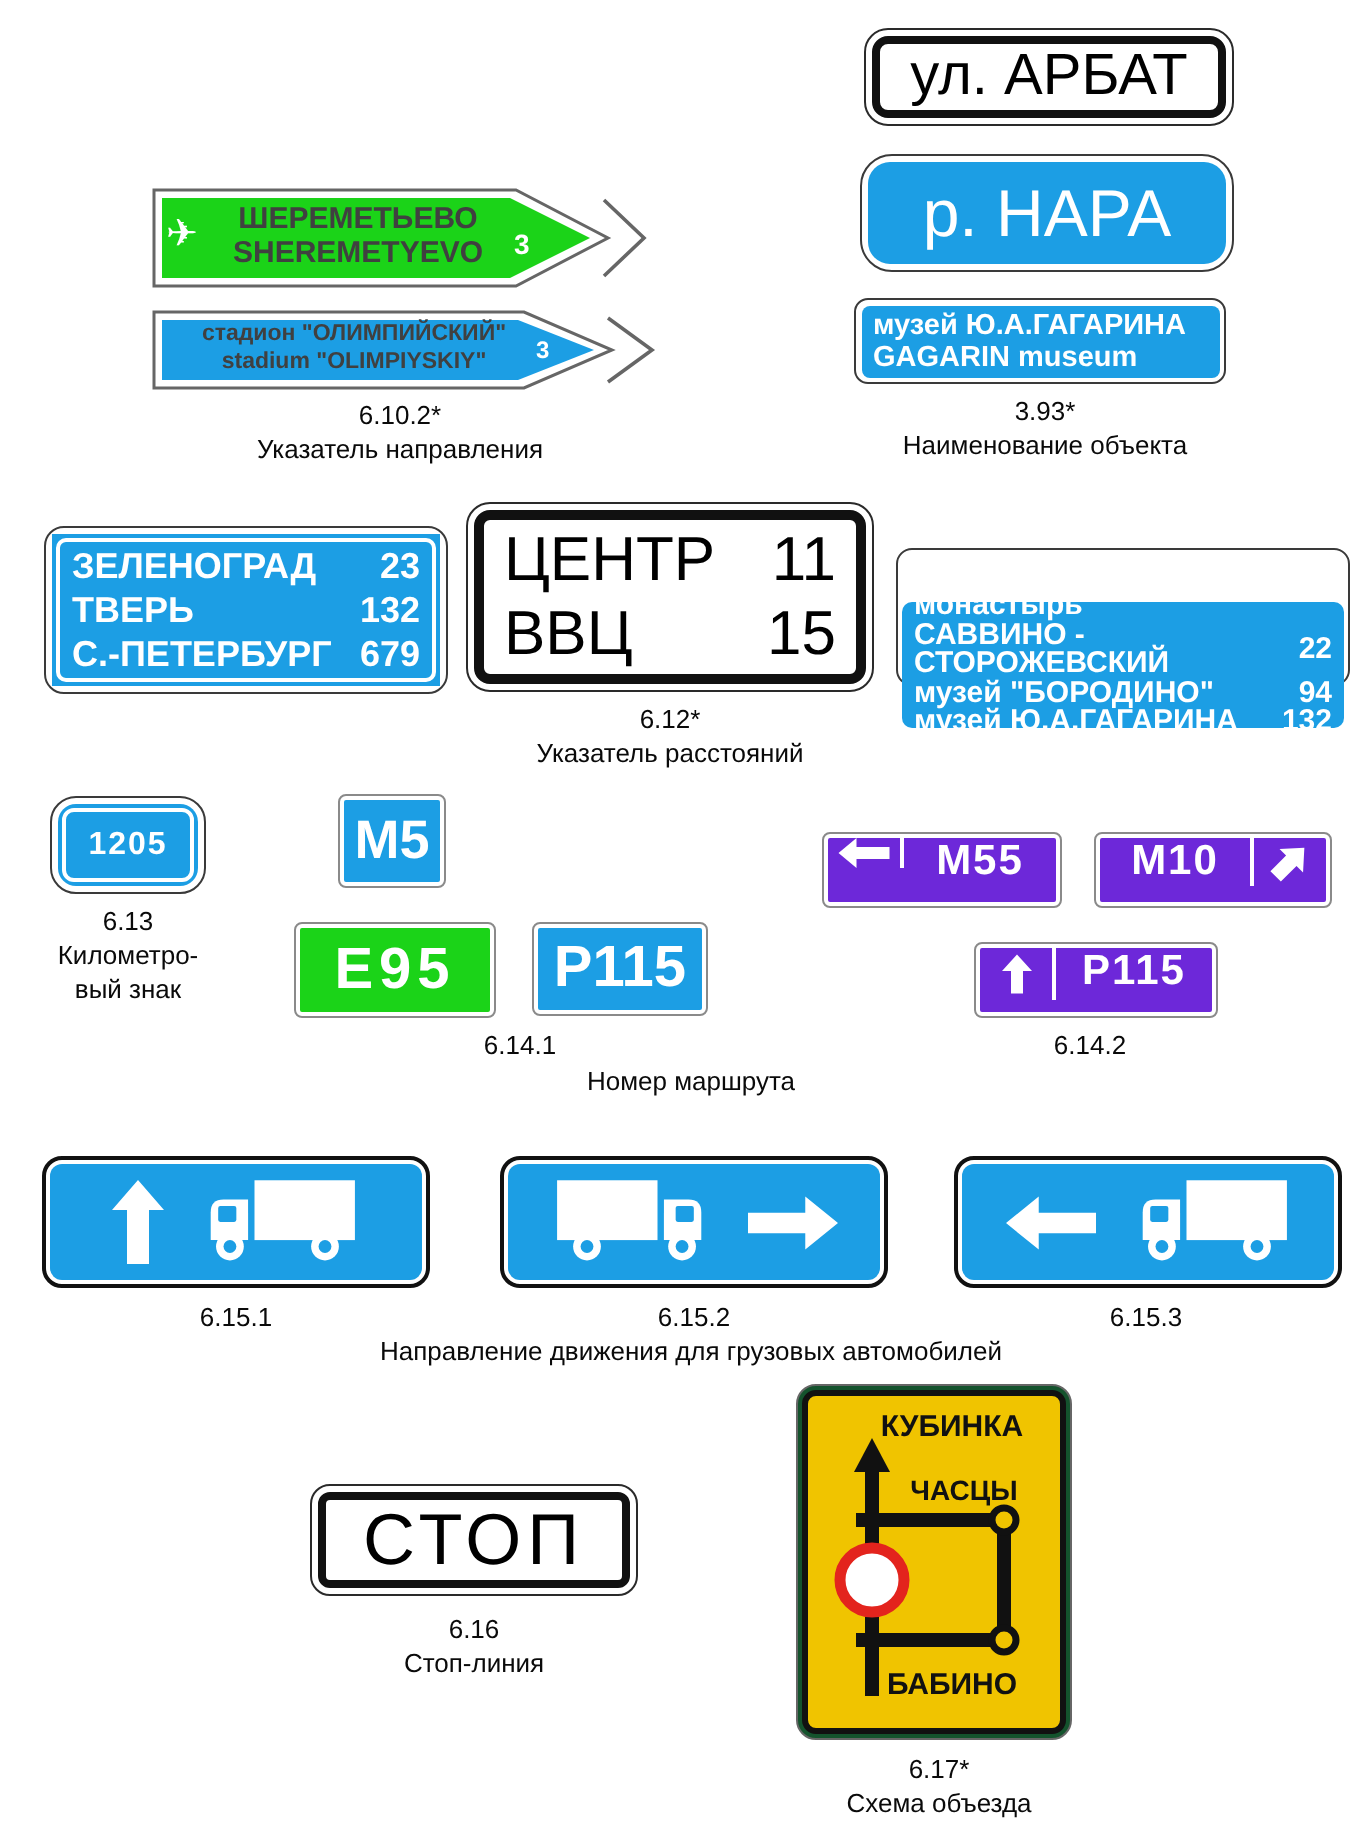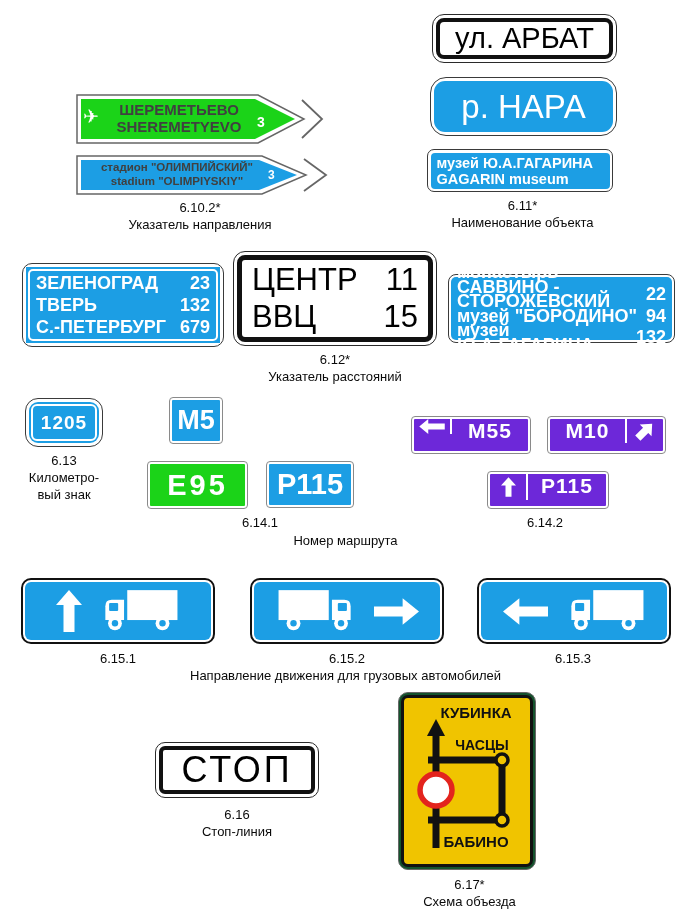--- a/index.html
+++ b/index.html
@@ -98,21 +98,21 @@
   </div>
 
   <div class="bsign" style="left:427px;top:149px;width:186px;height:43px;border-radius:7px;padding:2.5px;">
     <div class="in" style="border-radius:4px;font-size:14.5px;font-weight:bold;line-height:16px;padding-left:6px;">
       <div>музей Ю.А.ГАГАРИНА</div>
       <div>GAGARIN museum</div>
     </div>
   </div>
 
   <div class="cap" style="left:420px;top:197px;width:205px;">
-    <div>6.11*</div>
+    <div>3.93*</div>
     <div>Наименование объекта</div>
   </div>
 
   <div class="bsign" style="left:22px;top:263px;width:202px;height:84px;border-radius:10px;">
     <div class="in" style="border-radius:0;">
       <div class="frame" style="padding:1px 6px;font-size:18px;font-weight:bold;">
         <div class="drow">
             <span>ЗЕЛЕНОГРАД</span>
             <span>23</span>
           </div>
@@ -135,21 +135,21 @@
           <span>11</span>
         </div>
       <div class="drow">
           <span>ВВЦ</span>
           <span>15</span>
         </div>
     </div>
   </div>
 
   <div class="bsign" style="left:448px;top:274px;width:227px;height:69px;border-radius:8px;padding:2px;">
-    <div class="in" style="border-radius:5px;padding:2px 6px;font-size:18px;font-weight:bold;line-height:14.5px;">
+    <div class="in" style="border-radius:5px;padding:2px 6px;font-size:15px;font-weight:bold;line-height:14.5px;margin-top:24px;">
       <div>монастырь</div>
       <div class="drow">
           <span>САВВИНО - СТОРОЖЕВСКИЙ</span>
           <span>22</span>
         </div>
       <div class="drow">
           <span>музей "БОРОДИНО"</span>
           <span>94</span>
         </div>
       <div class="drow">
@@ -159,21 +159,21 @@
     </div>
   </div>
 
   <div class="cap" style="left:230px;top:351px;width:210px;">
     <div>6.12*</div>
     <div>Указатель расстояний</div>
   </div>
 
   <div class="bsign" style="left:25px;top:398px;width:78px;height:49px;border-radius:13px;">
     <div class="in" style="border-radius:9px;">
-      <div class="frame" style="align-items:center;justify-content:center;font-size:19px;font-weight:bold;letter-spacing:1px;border-radius:6px;">
+      <div class="frame" style="align-items:center;justify-content:center;font-size:16px;font-weight:bold;letter-spacing:1px;border-radius:6px;">
         <div>1205</div>
       </div>
     </div>
   </div>
   <div class="cap" style="left:10px;top:452px;width:108px;">
     <div>6.13</div>
     <div>Километро-</div>
     <div>вый знак</div>
   </div>
 

